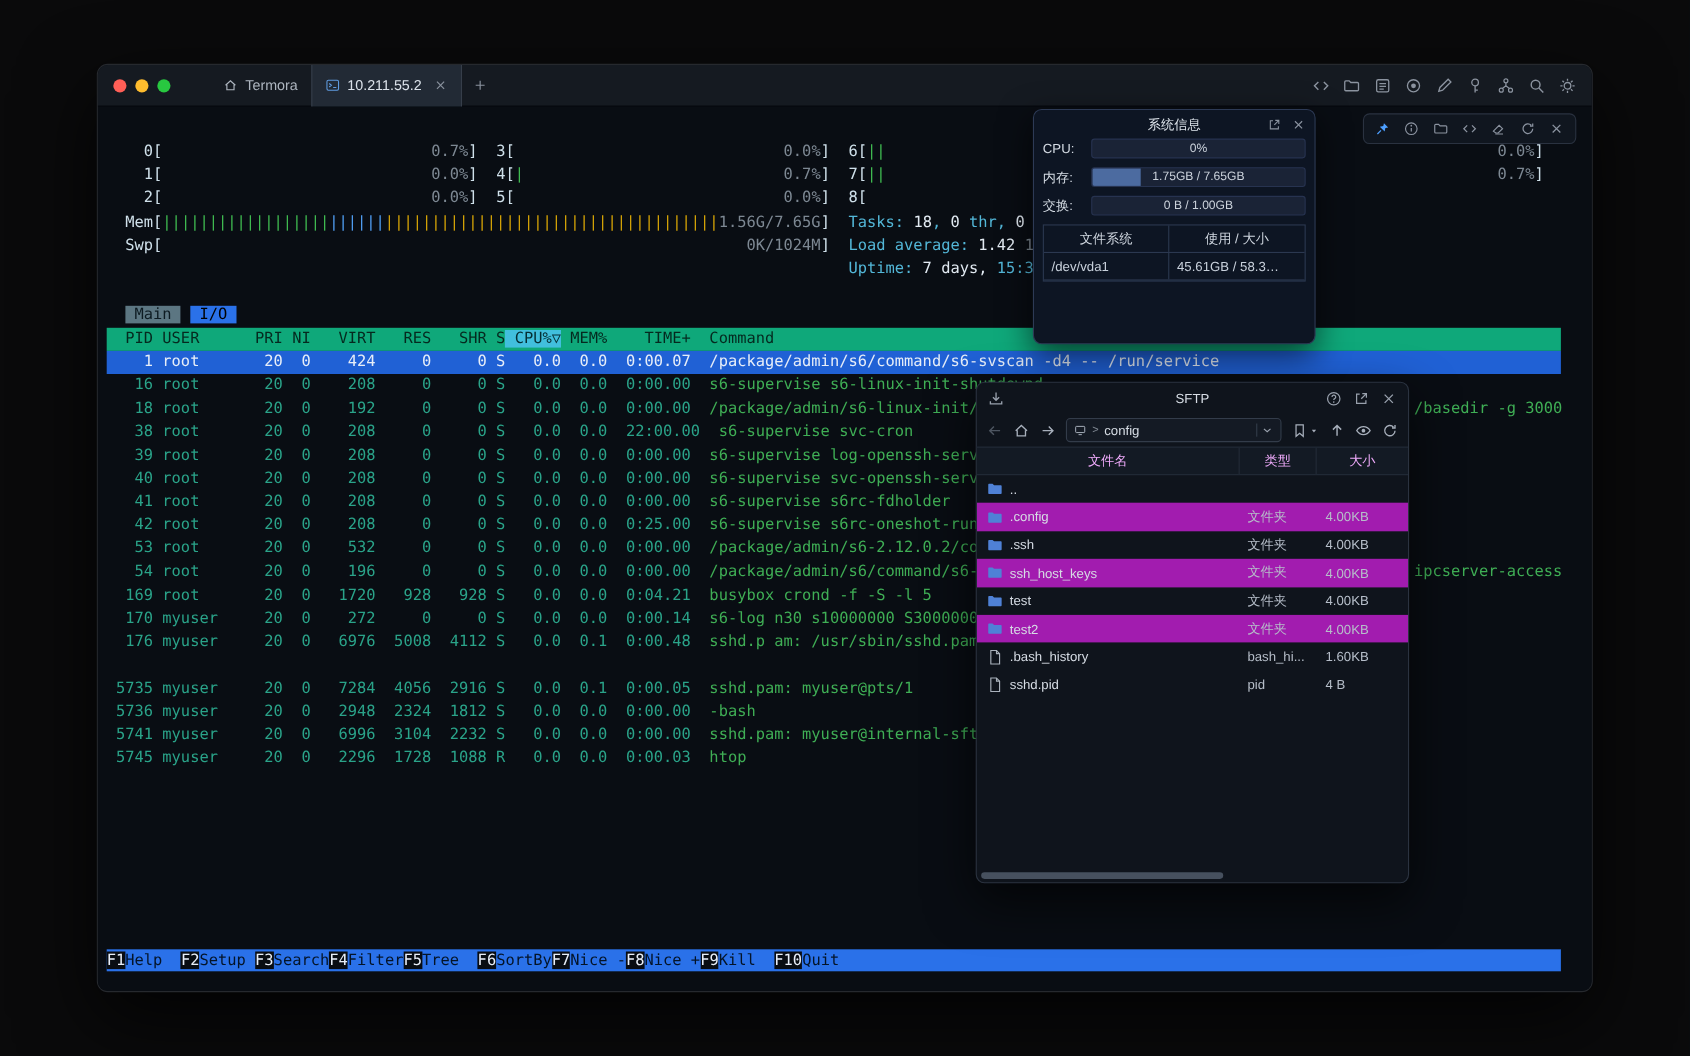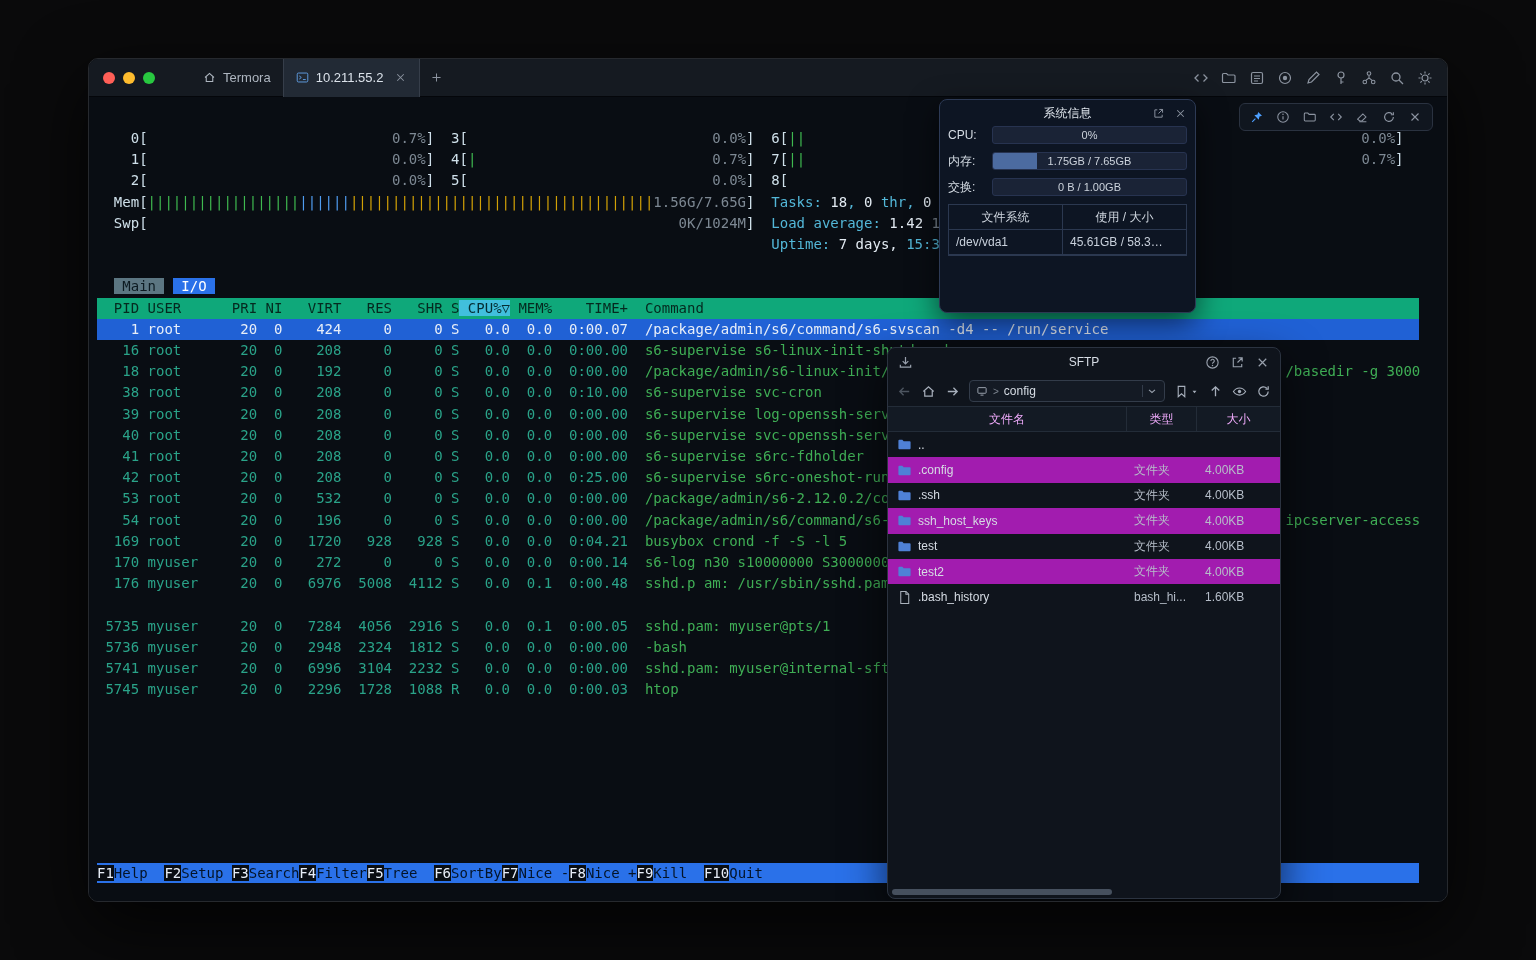--- a/index.html
+++ b/index.html
@@ -25,21 +25,21 @@
   .ic.blue{color:#5f9bdf}
 
   
   .term{position:absolute;top:38px;left:0;right:0;bottom:0;background:#090d13;overflow:hidden;
     font-family:"DejaVu Sans Mono",monospace;font-size:14px}
   .tline{position:absolute;left:8px;right:28px;height:21.2px;line-height:21.2px;white-space:pre;color:#2aa389}
   .tline span{white-space:pre}
   .fg{color:#cfe0ea}.dim{color:#7d8893}.cy{color:#53b7d8}.wh{color:#e2eaf2}
   .bar-g{color:#3fb950}.bar-b{color:#4f9cf0}.bar-y{color:#d2a106}
   .scr-a{background:#5c7682;color:#0d1b22}
-  .scr-b{background:#2a71e9;color:#ffffff}
+  .scr-b{background:#2a71e9;color:#000000}
   .hdr{background:#0fa87a;color:#05291f}
   .hdr .sort{background:#41bfdd;color:#052e33}
   .fld{color:#2aa389}.cmd{color:#3fae55}
   .sel{background:#2061d5}
   .sel span{color:#e7eef8}
   .fbar{position:absolute;left:8px;right:28px;bottom:18px;height:20px;line-height:21.2px;background:#2a71e9;white-space:pre}
   .fkey{color:#e8eef8;background:#090d13}
   .flabel{color:#041428}
 
   
@@ -62,21 +62,21 @@
   .si-tr.head .si-c1,.si-tr.head .si-c2{justify-content:center;color:#cfd6df}
   .si-tr.data .si-c1,.si-tr.data .si-c2{padding-left:7px;color:#c9d1dc;white-space:nowrap;overflow:hidden}
 
   
   .side-toolbar{position:absolute;left:1150px;top:44px;width:194px;height:28px;background:#10161f;border:1px solid #2a3240;
     border-radius:6px;display:flex;align-items:center;justify-content:space-around;color:#8b93a0;z-index:7;padding:0 4px}
   .side-toolbar .ic{width:14px;height:14px}
   .side-toolbar .pin{color:#4d9fff}
 
   
-  .sftp{position:absolute;left:798px;top:288px;width:394px;height:552px;background:#0f141c;border:1px solid #2b3340;
+  .sftp{position:absolute;left:798px;top:288px;width:394px;height:456px;background:#0f141c;border:1px solid #2b3340;
     border-radius:8px;z-index:10;box-shadow:0 16px 44px rgba(0,0,0,.65);display:flex;flex-direction:column;overflow:hidden}
   .sftp-title{height:28px;display:flex;align-items:center;position:relative;padding:0 10px;color:#98a0ac}
   .sftp-title .title-text{position:absolute;left:0;right:0;text-align:center;font-size:12px;color:#d7dde5}
   .sftp-title .right-ics{position:absolute;right:10px;display:flex;gap:10px;align-items:center}
   .sftp-toolbar{height:30px;display:flex;align-items:center;gap:9px;padding:0 9px;color:#a7afbb}
   .nav-ic{width:15px;height:15px}
   .nav-ic.disabled{color:#4d5560}
   .pathbox{flex:1;height:22px;border:1px solid #333c4a;border-radius:4px;background:#141a24;display:flex;align-items:center;
     gap:5px;padding:0 6px;min-width:0}
   .pathbox .sep{color:#7d8590;font-size:10px}
@@ -282,21 +282,21 @@
       <div class="tline" style="top: 52.2px;"><span class="fg">    </span><span class="fg">1[</span><span class="fg">                             </span><span class="dim">0.0%</span><span class="fg">]</span><span class="fg">  </span><span class="fg">4[</span><span class="bar-g">|</span><span class="fg">                            </span><span class="dim">0.7%</span><span class="fg">]</span><span class="fg">  </span><span class="fg">7[</span><span class="bar-g">||</span><span class="fg">                                                                  </span><span class="dim">0.7%</span><span class="fg">]</span></div>
       <div class="tline" style="top: 73.4px;"><span class="fg">    </span><span class="fg">2[</span><span class="fg">                             </span><span class="dim">0.0%</span><span class="fg">]</span><span class="fg">  </span><span class="fg">5[</span><span class="fg">                             </span><span class="dim">0.0%</span><span class="fg">]</span><span class="fg">  </span><span class="fg">8[</span></div>
       <div class="tline" style="top: 94.6px;"><span class="fg">  Mem[</span><span class="bar-g">||||||||||||||||||</span><span class="bar-b">||||||</span><span class="bar-y">||||||||||||||||||||||||||||||||||||</span><span class="fg"></span><span class="dim">1.56G/7.65G</span><span class="fg">]</span><span class="fg">  </span><span class="cy">Tasks: </span><span class="wh">18</span><span class="cy">, </span><span class="wh">0</span><span class="cy"> thr, </span><span class="wh">0</span><span class="cy"> kthr; </span><span class="wh">1</span><span class="cy"> running</span></div>
       <div class="tline" style="top: 115.8px;"><span class="fg">  Swp[</span><span class="fg">                                                               </span><span class="dim">0K/1024M</span><span class="fg">]</span><span class="fg">  </span><span class="cy">Load average: </span><span class="wh">1.42 </span><span class="dim">1.40 1.35</span></div>
       <div class="tline" style="top: 137px;"><span class="fg">                                                                                </span><span class="cy">Uptime: </span><span class="wh">7 days, </span><span class="cy">15:36:54</span></div>
       <div class="tline" style="top: 179.4px;"><span class="fg">  </span><span class="scr-a"> Main </span><span class="fg"> </span><span class="scr-b"> I/O </span></div>
       <div class="tline hdr" style="top: 200.6px;"><span>  PID USER      PRI NI   VIRT   RES   SHR S</span><span class="sort"> CPU%▽</span><span> MEM%    TIME+  Command</span></div>
       <div class="tline sel" style="top: 221.8px;"><span class="fld">    1 root       20  0    424     0     0 S   0.0  0.0  0:00.07  </span><span class="cmd">/package/admin/s6/command/s6-svscan -d4 -- /run/service</span></div>
       <div class="tline" style="top: 243px;"><span class="fld">   16 root       20  0    208     0     0 S   0.0  0.0  0:00.00  </span><span class="cmd">s6-supervise s6-linux-init-shutdownd</span></div>
       <div class="tline" style="top: 264.2px;"><span class="fld">   18 root       20  0    192     0     0 S   0.0  0.0  0:00.00  </span><span class="cmd">/package/admin/s6-linux-init/</span><span class="cmd" style="position: absolute; left: 141ch; top: 0px;">/basedir -g 3000</span></div>
-      <div class="tline" style="top: 285.4px;"><span class="fld">   38 root       20  0    208     0     0 S   0.0  0.0  0:10.00  </span><span class="cmd">s6-supervise svc-cron</span></div>
+      <div class="tline" style="top: 285.4px;"><span class="fld">   38 root       20  0    208     0     0 S   0.0  0.0  22:00.00  </span><span class="cmd">s6-supervise svc-cron</span></div>
       <div class="tline" style="top: 306.6px;"><span class="fld">   39 root       20  0    208     0     0 S   0.0  0.0  0:00.00  </span><span class="cmd">s6-supervise log-openssh-server</span></div>
       <div class="tline" style="top: 327.8px;"><span class="fld">   40 root       20  0    208     0     0 S   0.0  0.0  0:00.00  </span><span class="cmd">s6-supervise svc-openssh-server</span></div>
       <div class="tline" style="top: 349px;"><span class="fld">   41 root       20  0    208     0     0 S   0.0  0.0  0:00.00  </span><span class="cmd">s6-supervise s6rc-fdholder</span></div>
       <div class="tline" style="top: 370.2px;"><span class="fld">   42 root       20  0    208     0     0 S   0.0  0.0  0:25.00  </span><span class="cmd">s6-supervise s6rc-oneshot-runner</span></div>
       <div class="tline" style="top: 391.4px;"><span class="fld">   53 root       20  0    532     0     0 S   0.0  0.0  0:00.00  </span><span class="cmd">/package/admin/s6-2.12.0.2/command/s6-ipcserverd</span></div>
       <div class="tline" style="top: 412.6px;"><span class="fld">   54 root       20  0    196     0     0 S   0.0  0.0  0:00.00  </span><span class="cmd">/package/admin/s6/command/s6-</span><span class="cmd" style="position: absolute; left: 141ch; top: 0px;">ipcserver-access</span></div>
       <div class="tline" style="top: 433.8px;"><span class="fld">  169 root       20  0   1720   928   928 S   0.0  0.0  0:04.21  </span><span class="cmd">busybox crond -f -S -l 5</span></div>
       <div class="tline" style="top: 455px;"><span class="fld">  170 myuser     20  0    272     0     0 S   0.0  0.0  0:00.14  </span><span class="cmd">s6-log n30 s10000000 S30000000 /run/uncaught-logs</span></div>
       <div class="tline" style="top: 476.2px;"><span class="fld">  176 myuser     20  0   6976  5008  4112 S   0.0  0.1  0:00.48  </span><span class="cmd">sshd.p am: /usr/sbin/sshd.pam [listener] 0 of 10-100 startups</span></div>
       <div class="tline" style="top: 518.6px;"><span class="fld"> 5735 myuser     20  0   7284  4056  2916 S   0.0  0.1  0:00.05  </span><span class="cmd">sshd.pam: myuser@pts/1</span></div>
@@ -503,18 +503,28 @@
           <div class="srow">
             <div class="c-name">
               <svg class="fic file">
                 <use href="#i-file"></use>
               </svg>
               <span>.bash_history</span>
             </div>
             <div class="c-type">bash_hi...</div>
             <div class="c-size">1.60KB</div>
           </div>
+          <div class="srow">
+            <div class="c-name">
+              <svg class="fic file">
+                <use href="#i-file"></use>
+              </svg>
+              <span>sshd.pid</span>
+            </div>
+            <div class="c-type">pid</div>
+            <div class="c-size">4 B</div>
+          </div>
         </div>
       <div class="hscroll"></div>
     </div>
   </div>
 
 </div>
 
 </body></html>

